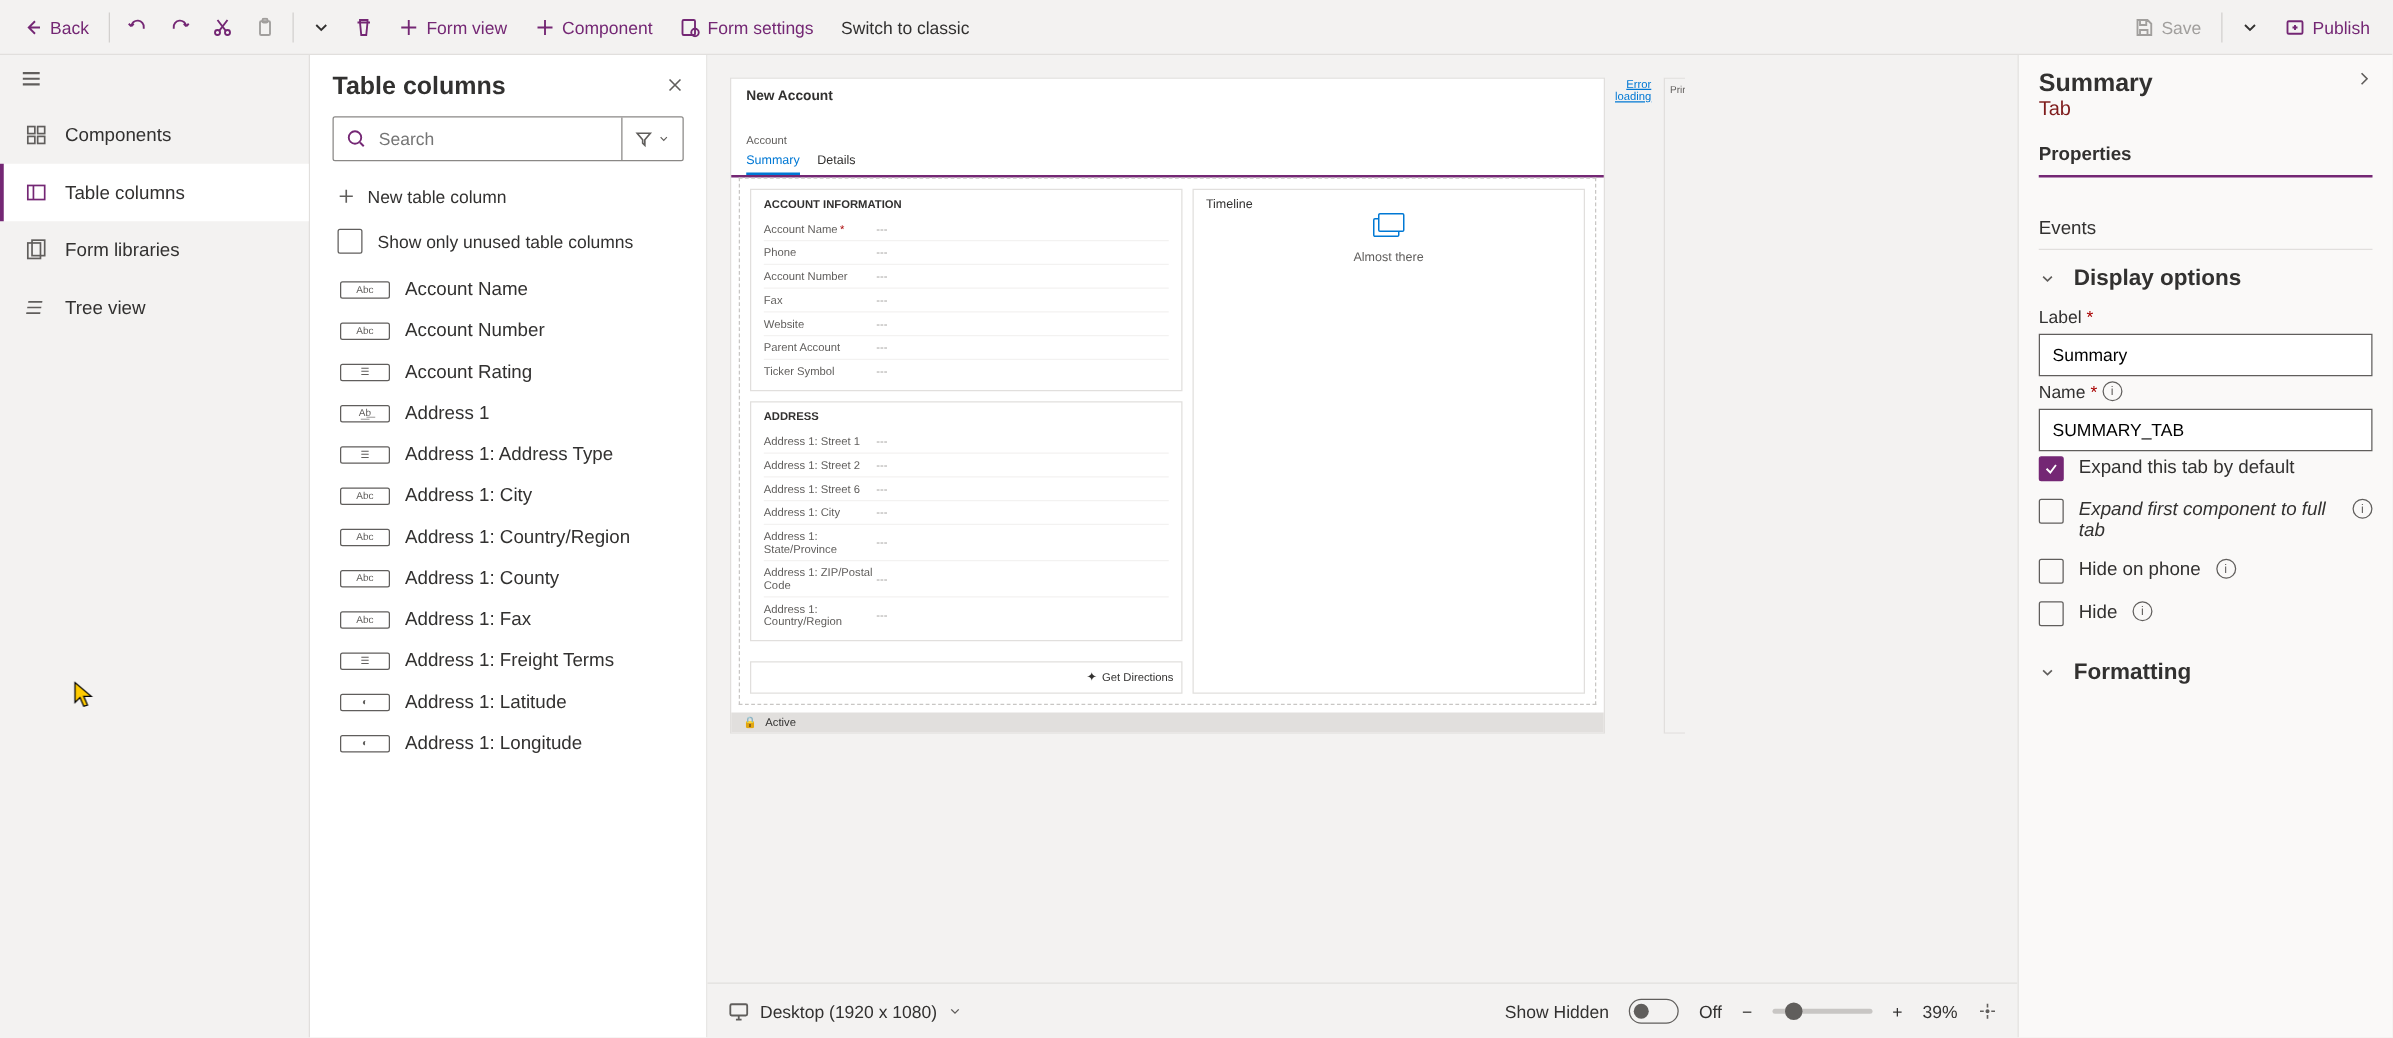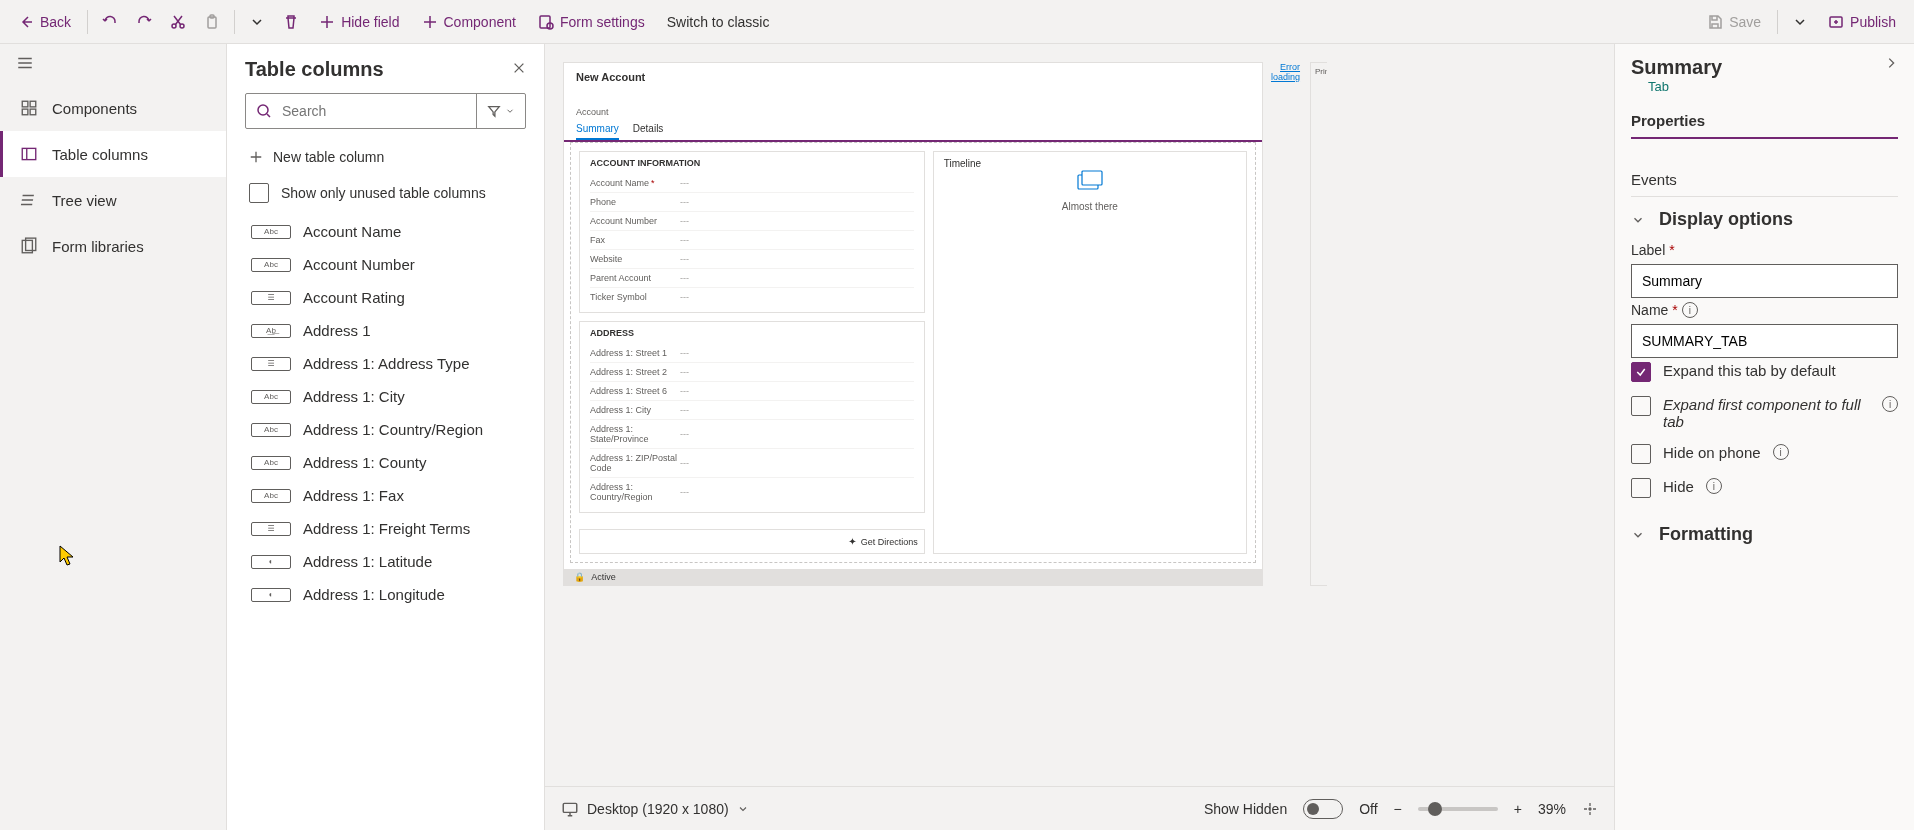--- a/index.html
+++ b/index.html
@@ -37,21 +37,21 @@
   .tb-btn.disabled { color: #a19f9d; cursor: default; }
   .tb-sep { width: 1px; height: 24px; background: #d2d0ce; margin: 0 4px; }
 
   .main {
     display: flex;
     height: calc(100vh - 44px);
   }
 
   
   .left-rail {
-    width: 227px;
+    width: 248px;
     background: #f3f2f1;
     border-right: 1px solid #e1dfdd;
     display: flex;
     flex-direction: column;
   }
   .left-rail .hamburger { padding: 10px 16px; cursor: pointer; }
   .left-nav-item {
     display: flex;
     align-items: center;
     gap: 14px;
@@ -250,21 +250,21 @@
     width: 300px;
     background: #faf9f8;
     border-left: 1px solid #e1dfdd;
     display: flex;
     flex-direction: column;
     padding: 12px 16px;
     overflow-y: auto;
   }
   .props-head { display: flex; justify-content: space-between; align-items: flex-start;}
   .props-head h2 { margin: 0; font-size: 20px; font-weight: 600;}
-  .props-head .sub { font-size: 13px; color: #0f766e; margin-left: 17px;}
+  .props-head .sub { font-size: 16px; color: #7f1d1d;}
   .props-tabs { display: flex; gap: 24px; margin-top: 10px; border-bottom: 1px solid #e1dfdd; flex-direction: column;}
   .props-tab { padding: 8px 0; cursor: pointer; font-size: 15px;}
   .props-tab.active { border-bottom: 2px solid #742774; font-weight: 600;}
   .accordion-head {
     display: flex;
     align-items: center;
     gap: 14px;
     padding: 12px 0;
     font-size: 18px;
     font-weight: 600;
@@ -351,21 +351,21 @@
     </div>
     <div class="tb-btn icon-only purple">
       <svg viewBox="0 0 16 16" fill="none" stroke="currentColor" stroke-width="1.5">
           <path d="M3 4 H13 M5 4 V2 H11 V4 M5 4 L6 14 H10 L11 4"></path>
         </svg>
     </div>
     <div class="tb-btn purple">
       <svg viewBox="0 0 16 16" fill="none" stroke="currentColor" stroke-width="1.5">
           <path d="M8 2 V14 M2 8 H14"></path>
         </svg>
-      <span>Hide field</span>
+      <span>Form view</span>
     </div>
     <div class="tb-btn purple">
       <svg viewBox="0 0 16 16" fill="none" stroke="currentColor" stroke-width="1.5">
           <path d="M8 2 V14 M2 8 H14"></path>
         </svg>
       <span>Component</span>
     </div>
     <div class="tb-btn purple">
       <svg viewBox="0 0 16 16" fill="none" stroke="currentColor" stroke-width="1.5">
           <rect x="2" y="2" width="10" height="12" rx="1"></rect>
@@ -419,30 +419,30 @@
     </div>
     <div class="left-nav-item active">
       <svg viewBox="0 0 16 16" fill="none" stroke="#742774" stroke-width="1.2">
           <rect x="2" y="3" width="12" height="10"></rect>
           <path d="M6 3 V13"></path>
         </svg>
       <span>Table columns</span>
     </div>
     <div class="left-nav-item">
       <svg viewBox="0 0 16 16" fill="none" stroke="currentColor" stroke-width="1.2">
-          <path d="M3 4 H13 M3 8 H13 M3 12 H13" transform="skewX(-10)"></path>
-        </svg>
-      <span>Tree view</span>
+          <rect x="2" y="3" width="9" height="11"></rect>
+          <rect x="5" y="1" width="9" height="11"></rect>
+        </svg>
+      <span>Form libraries</span>
     </div>
     <div class="left-nav-item">
       <svg viewBox="0 0 16 16" fill="none" stroke="currentColor" stroke-width="1.2">
-          <rect x="2" y="3" width="9" height="11"></rect>
-          <rect x="5" y="1" width="9" height="11"></rect>
-        </svg>
-      <span>Form libraries</span>
+          <path d="M3 4 H13 M3 8 H13 M3 12 H13" transform="skewX(-10)"></path>
+        </svg>
+      <span>Tree view</span>
     </div>
   </div>
 
   <div class="columns-panel">
     <div class="head">
       <h2>Table columns</h2>
       <span class="close-ico">
         <svg width="14" height="14" viewBox="0 0 16 16" fill="none" stroke="currentColor" stroke-width="1.5">
             <path d="M3 3 L13 13 M13 3 L3 13"></path>
           </svg>

